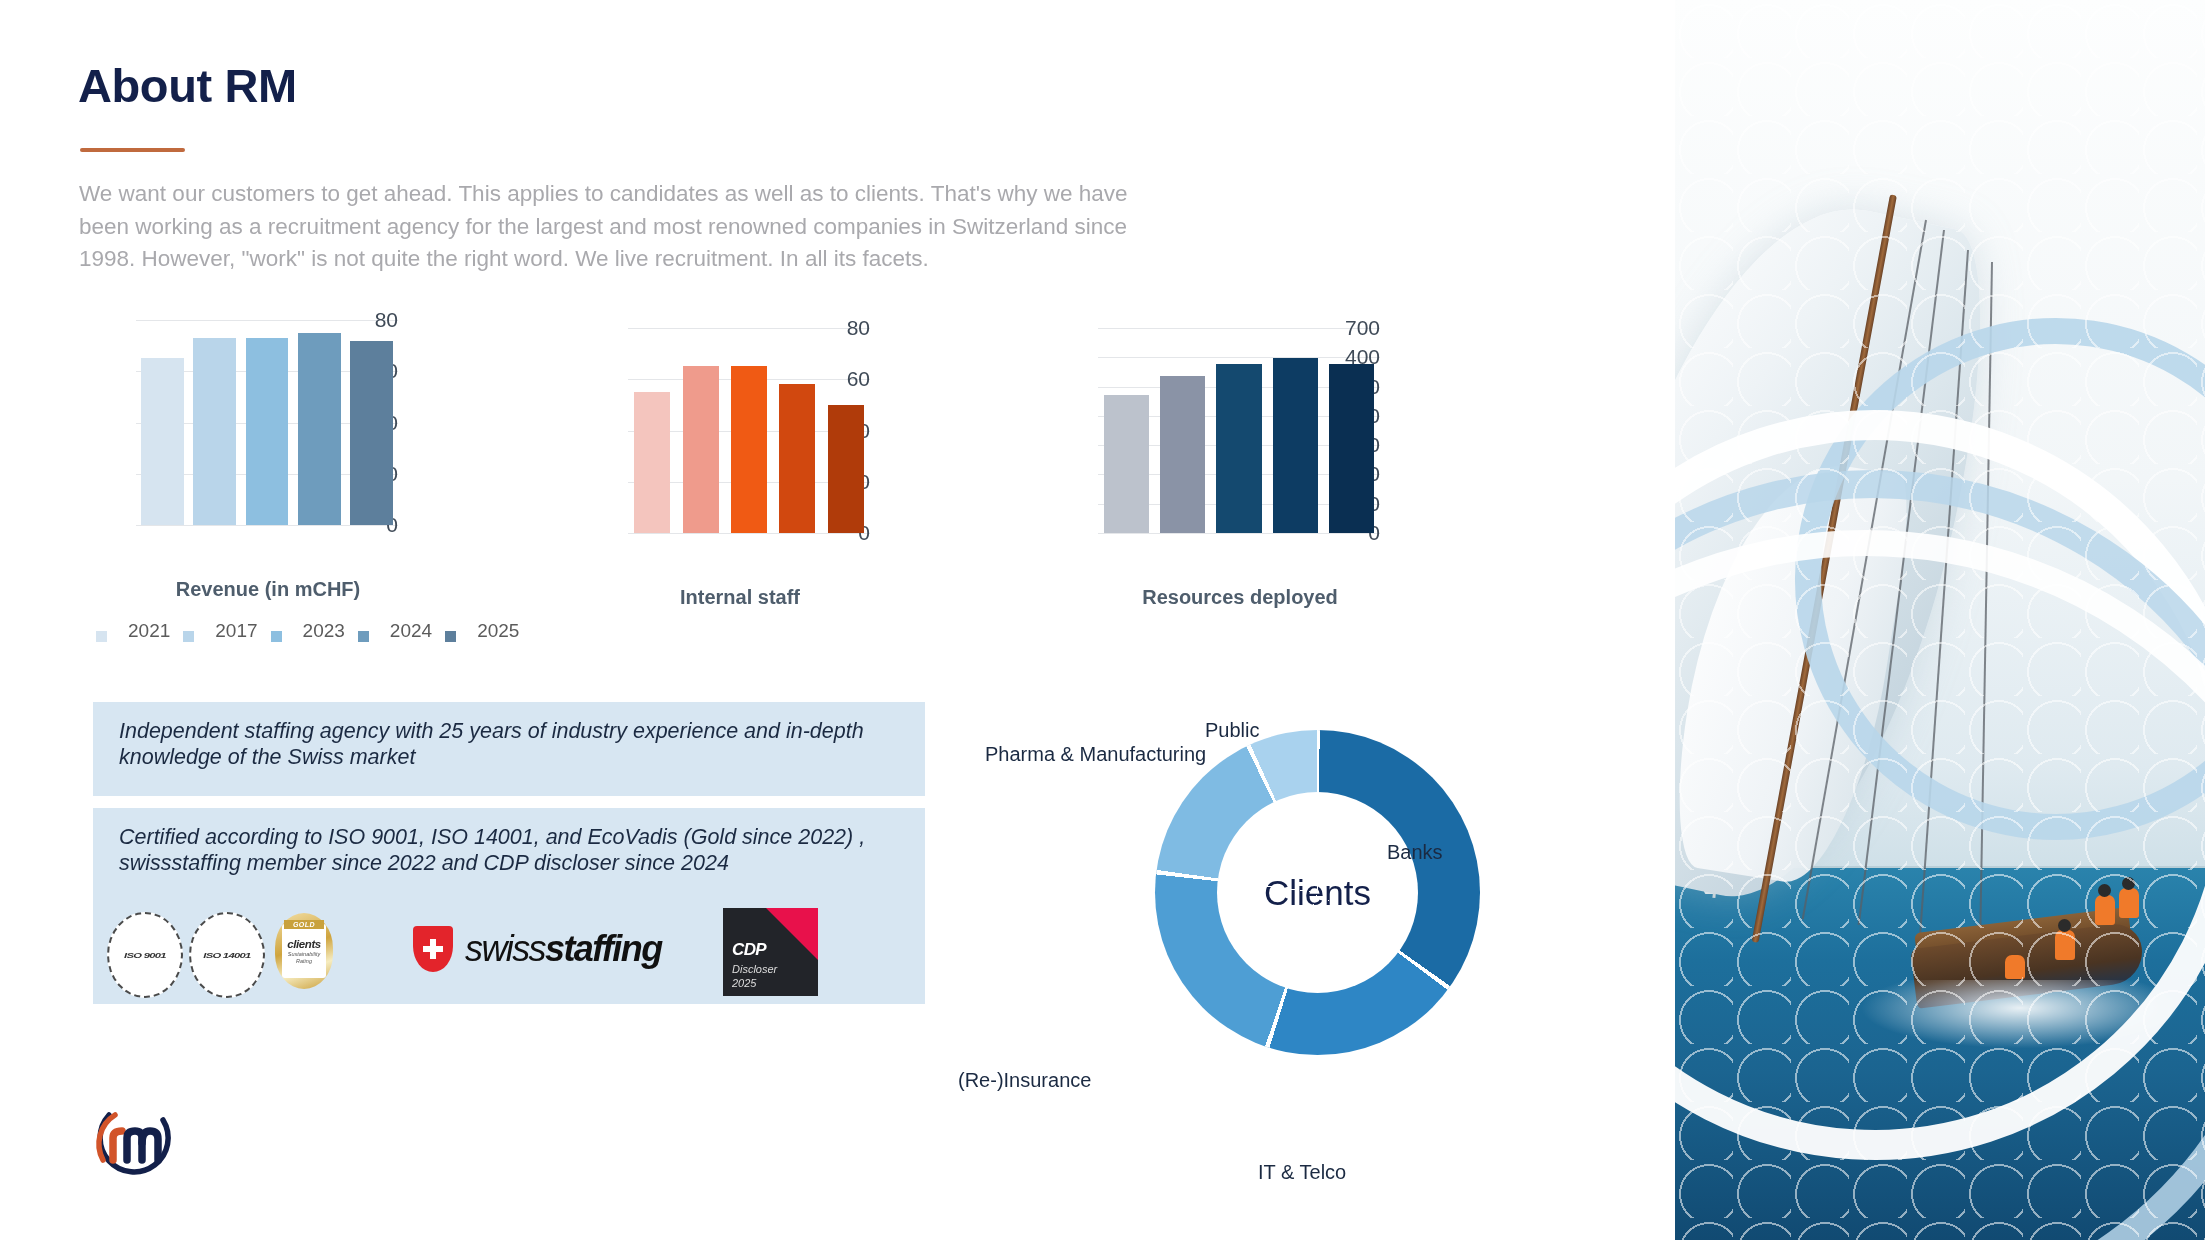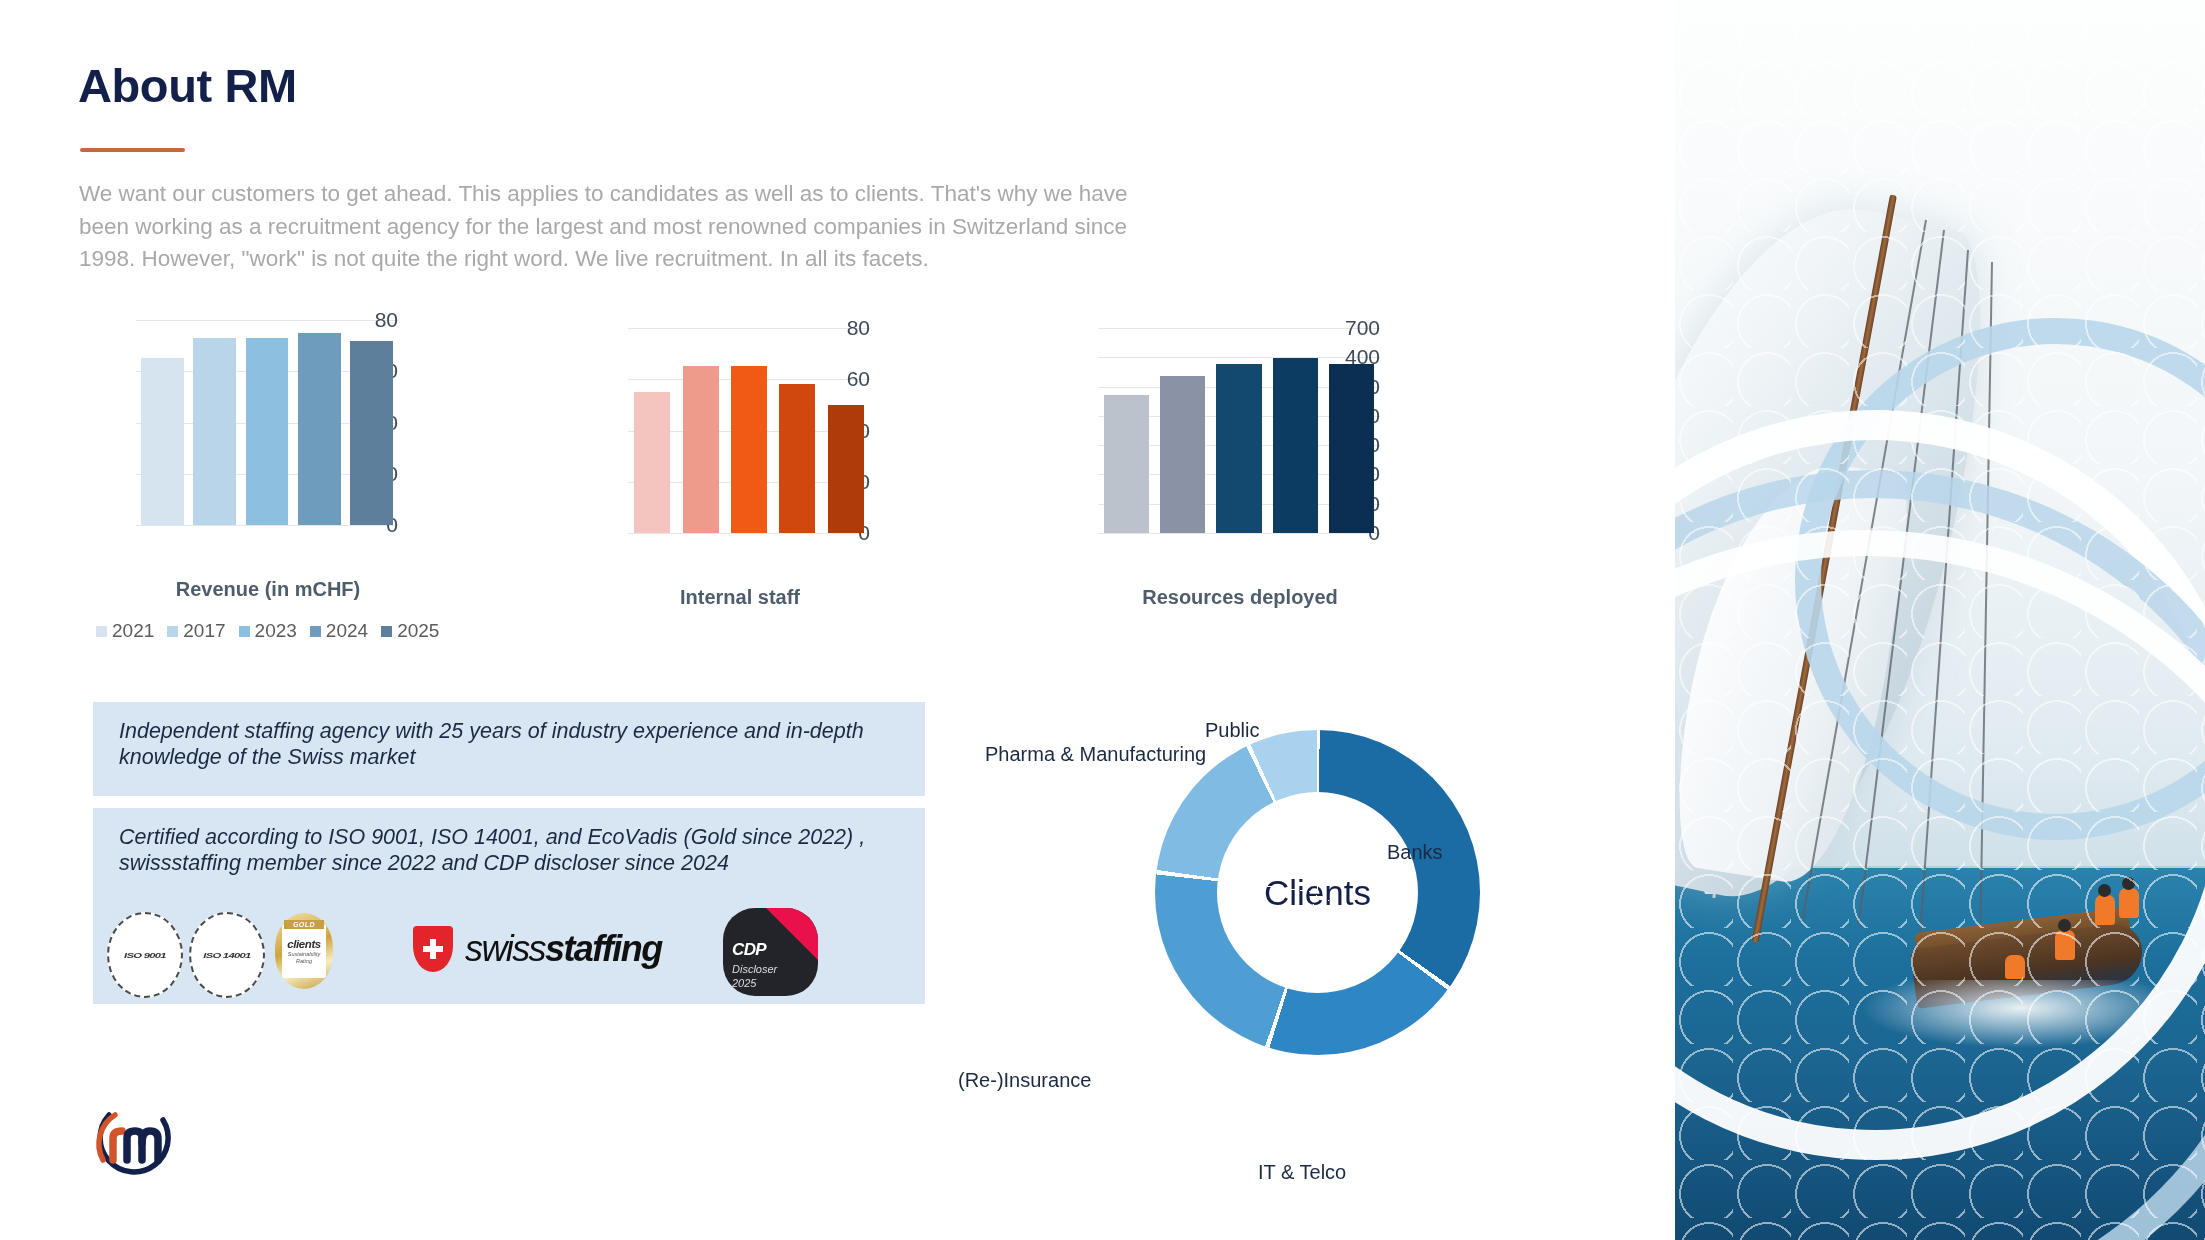--- a/index.html
+++ b/index.html
@@ -31,21 +31,21 @@
 
   
   .chart{position:absolute;}
   .plot{position:relative;}
   .gridline{position:absolute;left:0;height:1px;background:#e4e6e9;}
   .ytick{position:absolute;right:0;transform:translateY(-50%);
          font-size:21px;color:#3f4a57;text-align:right;white-space:nowrap;}
   .bar{position:absolute;bottom:0;}
   .chart-title{position:absolute;text-align:center;font-size:20px;font-weight:bold;color:#4e5d6c;white-space:nowrap;}
   .legend{position:absolute;display:flex;align-items:center;gap:13px;}
-  .legend-item{display:flex;align-items:center;gap:5px;font-size:19px;color:#5b5b5b;}
+  .legend-item{display:flex;align-items:flex-end;gap:21px;font-size:19px;color:#5b5b5b;}
   .legend-swatch{width:11px;height:11px;display:inline-block;}
 
   
   #info-panel{position:absolute;left:93px;top:702px;width:832px;font-style:italic;}
   .info-row{background:#d7e6f2;padding:16px 26px 18px 26px;
             font-size:21.5px;line-height:26px;color:#1b2a42;}
   .info-gap{height:6px;background:#fff;}
   .info-logos{background:#d7e6f2;height:104px;position:relative;}
 
   
@@ -63,21 +63,21 @@
   .ecovadis-name{font-size:11.5px;color:#2b2b2b;font-weight:bold;letter-spacing:-.4px;}
   .ecovadis-sub{font-size:5.5px;color:#555;text-align:center;line-height:6.5px;}
   .swiss-cross{width:40px;height:46px;background:#e3242b;
                border-radius:4px 4px 20px 20px/4px 4px 26px 26px;
                position:relative;display:flex;align-items:center;justify-content:center;}
   .swiss-cross:before{content:"";position:absolute;width:20px;height:6px;background:#fff;}
   .swiss-cross:after{content:"";position:absolute;width:6px;height:20px;background:#fff;}
   .swiss-word{font-size:36px;letter-spacing:-1.6px;color:#111;}
   .swiss-word b{font-weight:bold;}
   .cdp-badge{position:absolute;width:95px;height:88px;background:#222429;overflow:hidden;
-             color:#fff;border-radius:32px;}
+             color:#fff;}
   .cdp-corner{position:absolute;right:0;top:0;width:0;height:0;
               border-left:52px solid transparent;border-top:52px solid #e8114b;}
   .cdp-name{position:absolute;left:9px;top:32px;font-size:17px;font-weight:bold;letter-spacing:-.6px;}
   .cdp-sub{position:absolute;left:9px;top:54px;font-size:11px;color:#ddd;line-height:14px;}
 
   
   #donut-wrap{position:absolute;left:1155px;top:730px;width:325px;height:325px;}
   #donut{width:325px;height:325px;border-radius:50%;}
   #donut-hole{position:absolute;left:62px;top:62px;width:201px;height:201px;
               background:#fff;border-radius:50%;display:flex;align-items:center;justify-content:center;}

